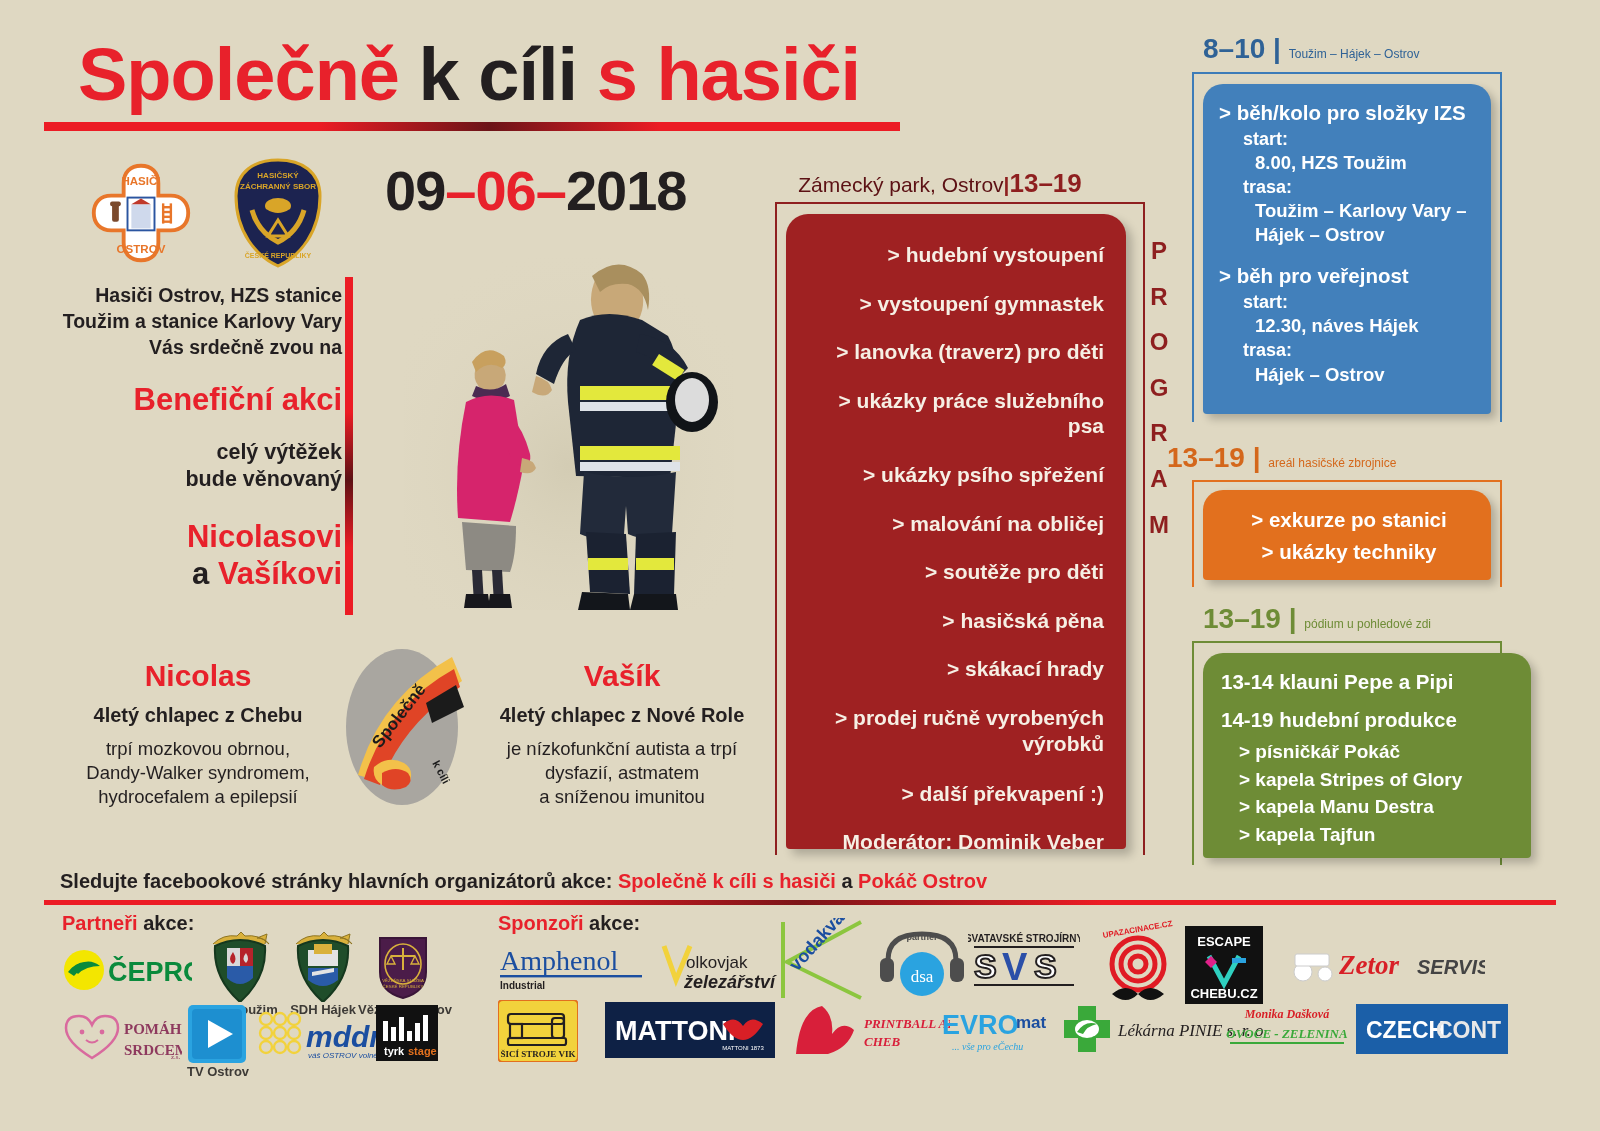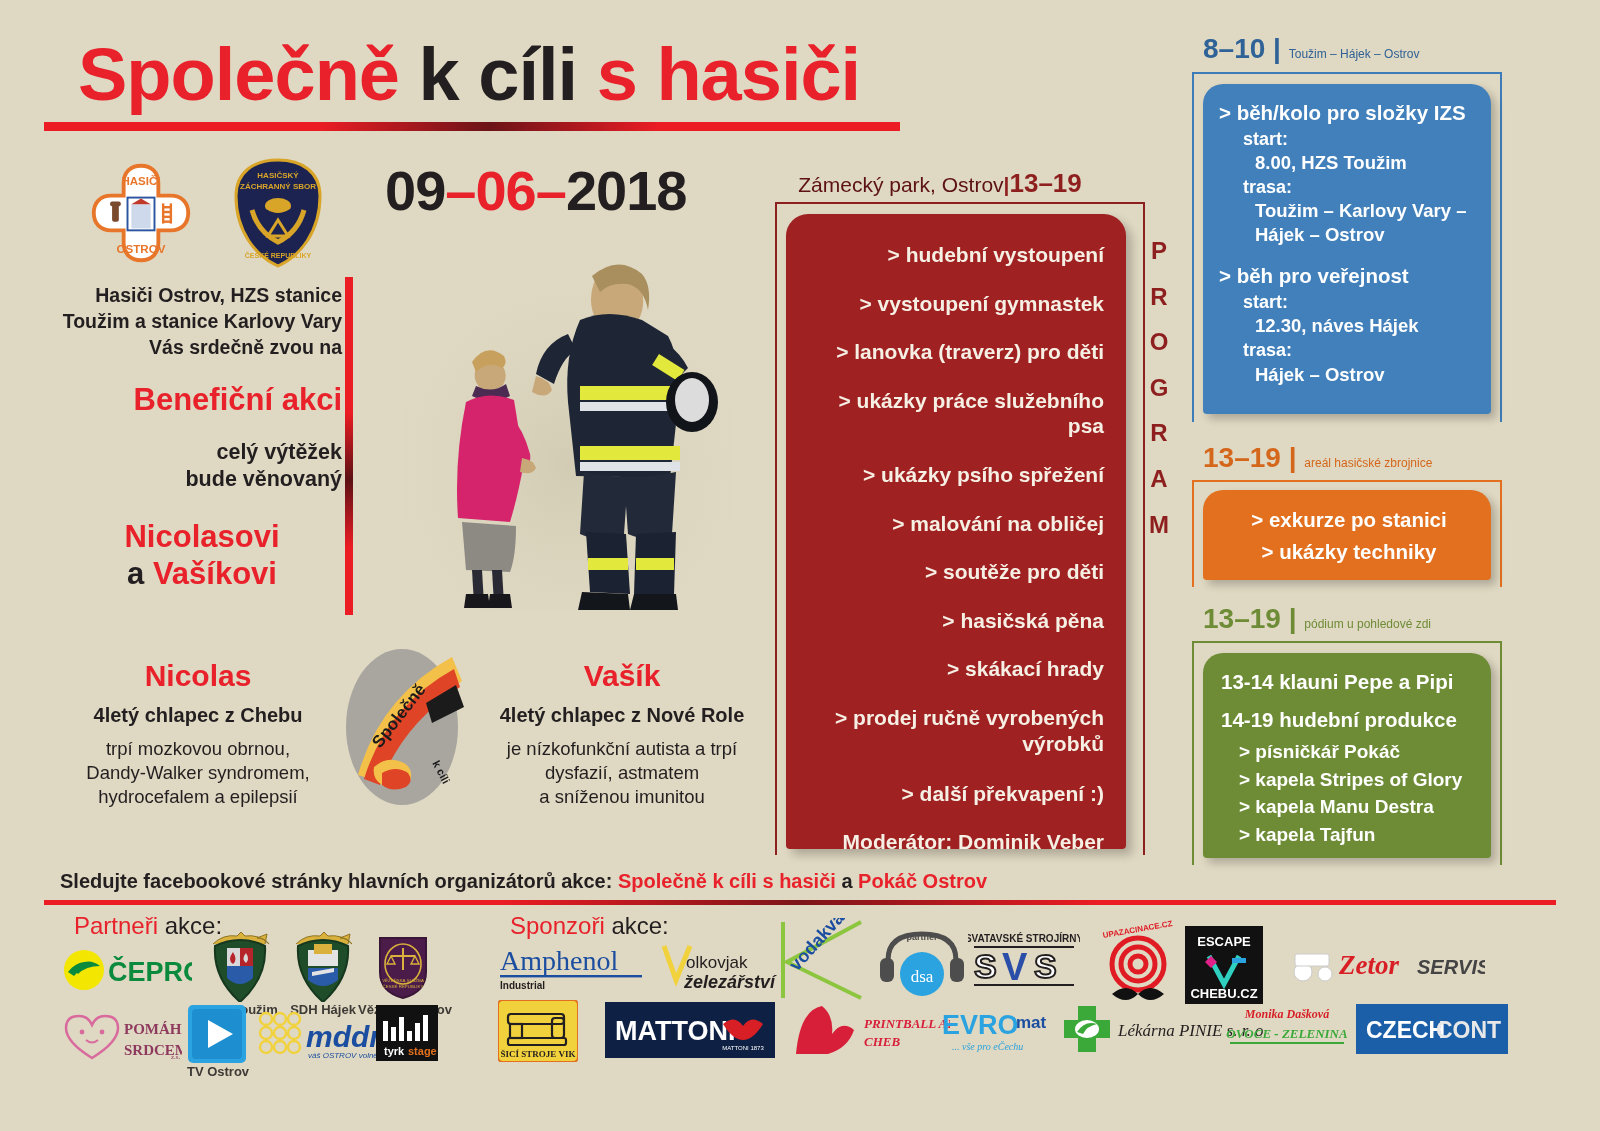--- a/index.html
+++ b/index.html
@@ -37,21 +37,21 @@
     font-size:56px;font-weight:700;letter-spacing:-1px;white-space:nowrap;
   }
   .date .d-dark{color:#231f20;}
   .date .d-red{color:#e8212b;}
 
   
   .invite{position:absolute;left:62px;top:283px;width:280px;text-align:right;}
   .invite .line{font-size:19.5px;font-weight:700;line-height:1.33;color:#231f20;}
   .invite .benefit{font-size:31px;font-weight:700;color:#e8212b;margin-top:22px;line-height:1.1;}
   .invite .sub{font-size:21.5px;font-weight:700;color:#231f20;margin-top:22px;line-height:1.28;}
-  .invite .names{font-size:31px;font-weight:700;color:#e8212b;margin-top:24px;line-height:1.2;text-align:center;}
+  .invite .names{font-size:31px;font-weight:700;color:#e8212b;margin-top:24px;line-height:1.2;}
   .invite .names .a-dark{color:#231f20;}
   .invite-bar{
     position:absolute;left:345px;top:277px;width:8px;height:338px;
     background:linear-gradient(180deg,#ec1c24 0%,#ec1c24 40%,#5c1114 60%,#ec1c24 80%,#ec1c24 100%);
   }
 
   
   .photo{position:absolute;left:404px;top:250px;width:330px;height:360px;}
 
   
@@ -108,46 +108,46 @@
   
   .blue-head{left:1203px;top:33px;color:#2f6296;}
   .blue-frame{left:1192px;top:72px;width:310px;height:350px;
     border-left:2px solid #3d7cb8;border-top:2px solid #3d7cb8;border-right:2px solid #3d7cb8;}
   .blue-box{left:1203px;top:84px;width:288px;height:330px;background:#4280bb;padding:16px 14px 10px 16px;}
   .blue-box .it{color:#ffffff;font-size:20.5px;font-weight:700;line-height:1.3;}
   .blue-box .lbl{color:#ffffff;font-size:18px;font-weight:700;margin-left:24px;line-height:1.35;}
   .blue-box .val{color:#ffffff;font-size:18.5px;font-weight:700;margin-left:36px;line-height:1.3;}
 
   
-  .orange-head{left:1203px;top:442px;color:#d4671b;}
+  .orange-head{left:1167px;top:442px;color:#d4671b;}
   .orange-frame{left:1192px;top:480px;width:310px;height:107px;
     border-left:2px solid #e2701e;border-top:2px solid #e2701e;border-right:2px solid #e2701e;}
   .orange-box{left:1203px;top:490px;width:288px;height:90px;background:#e2701e;padding:14px 12px 10px 16px;text-align:center;}
   .orange-box .it{color:#ffffff;font-size:20.5px;font-weight:700;line-height:1.55;}
 
   
   .green-head{left:1203px;top:603px;color:#6e8c36;}
   .green-frame{left:1192px;top:641px;width:310px;height:224px;
     border-left:2px solid #6e8c36;border-top:2px solid #6e8c36;border-right:2px solid #6e8c36;}
-  .green-box{left:1203px;top:653px;width:288px;height:205px;background:#6e8c36;padding:16px 12px 10px 18px;}
+  .green-box{left:1203px;top:653px;width:328px;height:205px;background:#6e8c36;padding:16px 12px 10px 18px;}
   .green-box .slot{color:#ffffff;font-size:20.5px;font-weight:700;line-height:1.25;margin-bottom:12px;}
   .green-box .sub{color:#ffffff;font-size:19px;font-weight:700;margin-left:18px;line-height:1.45;}
 
   
   .fb-line{
     position:absolute;left:60px;top:870px;font-size:20px;font-weight:700;color:#231f20;white-space:nowrap;
   }
   .fb-line .r{color:#e8212b;}
   .rule-2{
     position:absolute;left:44px;top:900px;width:1512px;height:5px;
     background:linear-gradient(90deg,#ec1c24 0%,#ec1c24 30%,#7c1518 50%,#ec1c24 70%,#ec1c24 100%);
   }
 
   
-  .grp-title{position:absolute;font-size:24px;font-weight:400;color:#231f20;white-space:nowrap;margin-left:12px;}
+  .grp-title{position:absolute;font-size:20px;font-weight:700;color:#231f20;white-space:nowrap;}
   .grp-title .r{color:#e8212b;}
   .partners-title{left:62px;top:912px;}
   .sponsors-title{left:498px;top:912px;}
 
   .logo{position:absolute;box-sizing:border-box;}
   .logo-cap{position:absolute;font-size:13px;font-weight:700;color:#3d3a36;text-align:center;white-space:nowrap;}
 
   .shield-sdh{width:66px;height:70px;}
 </style>
 </head>

